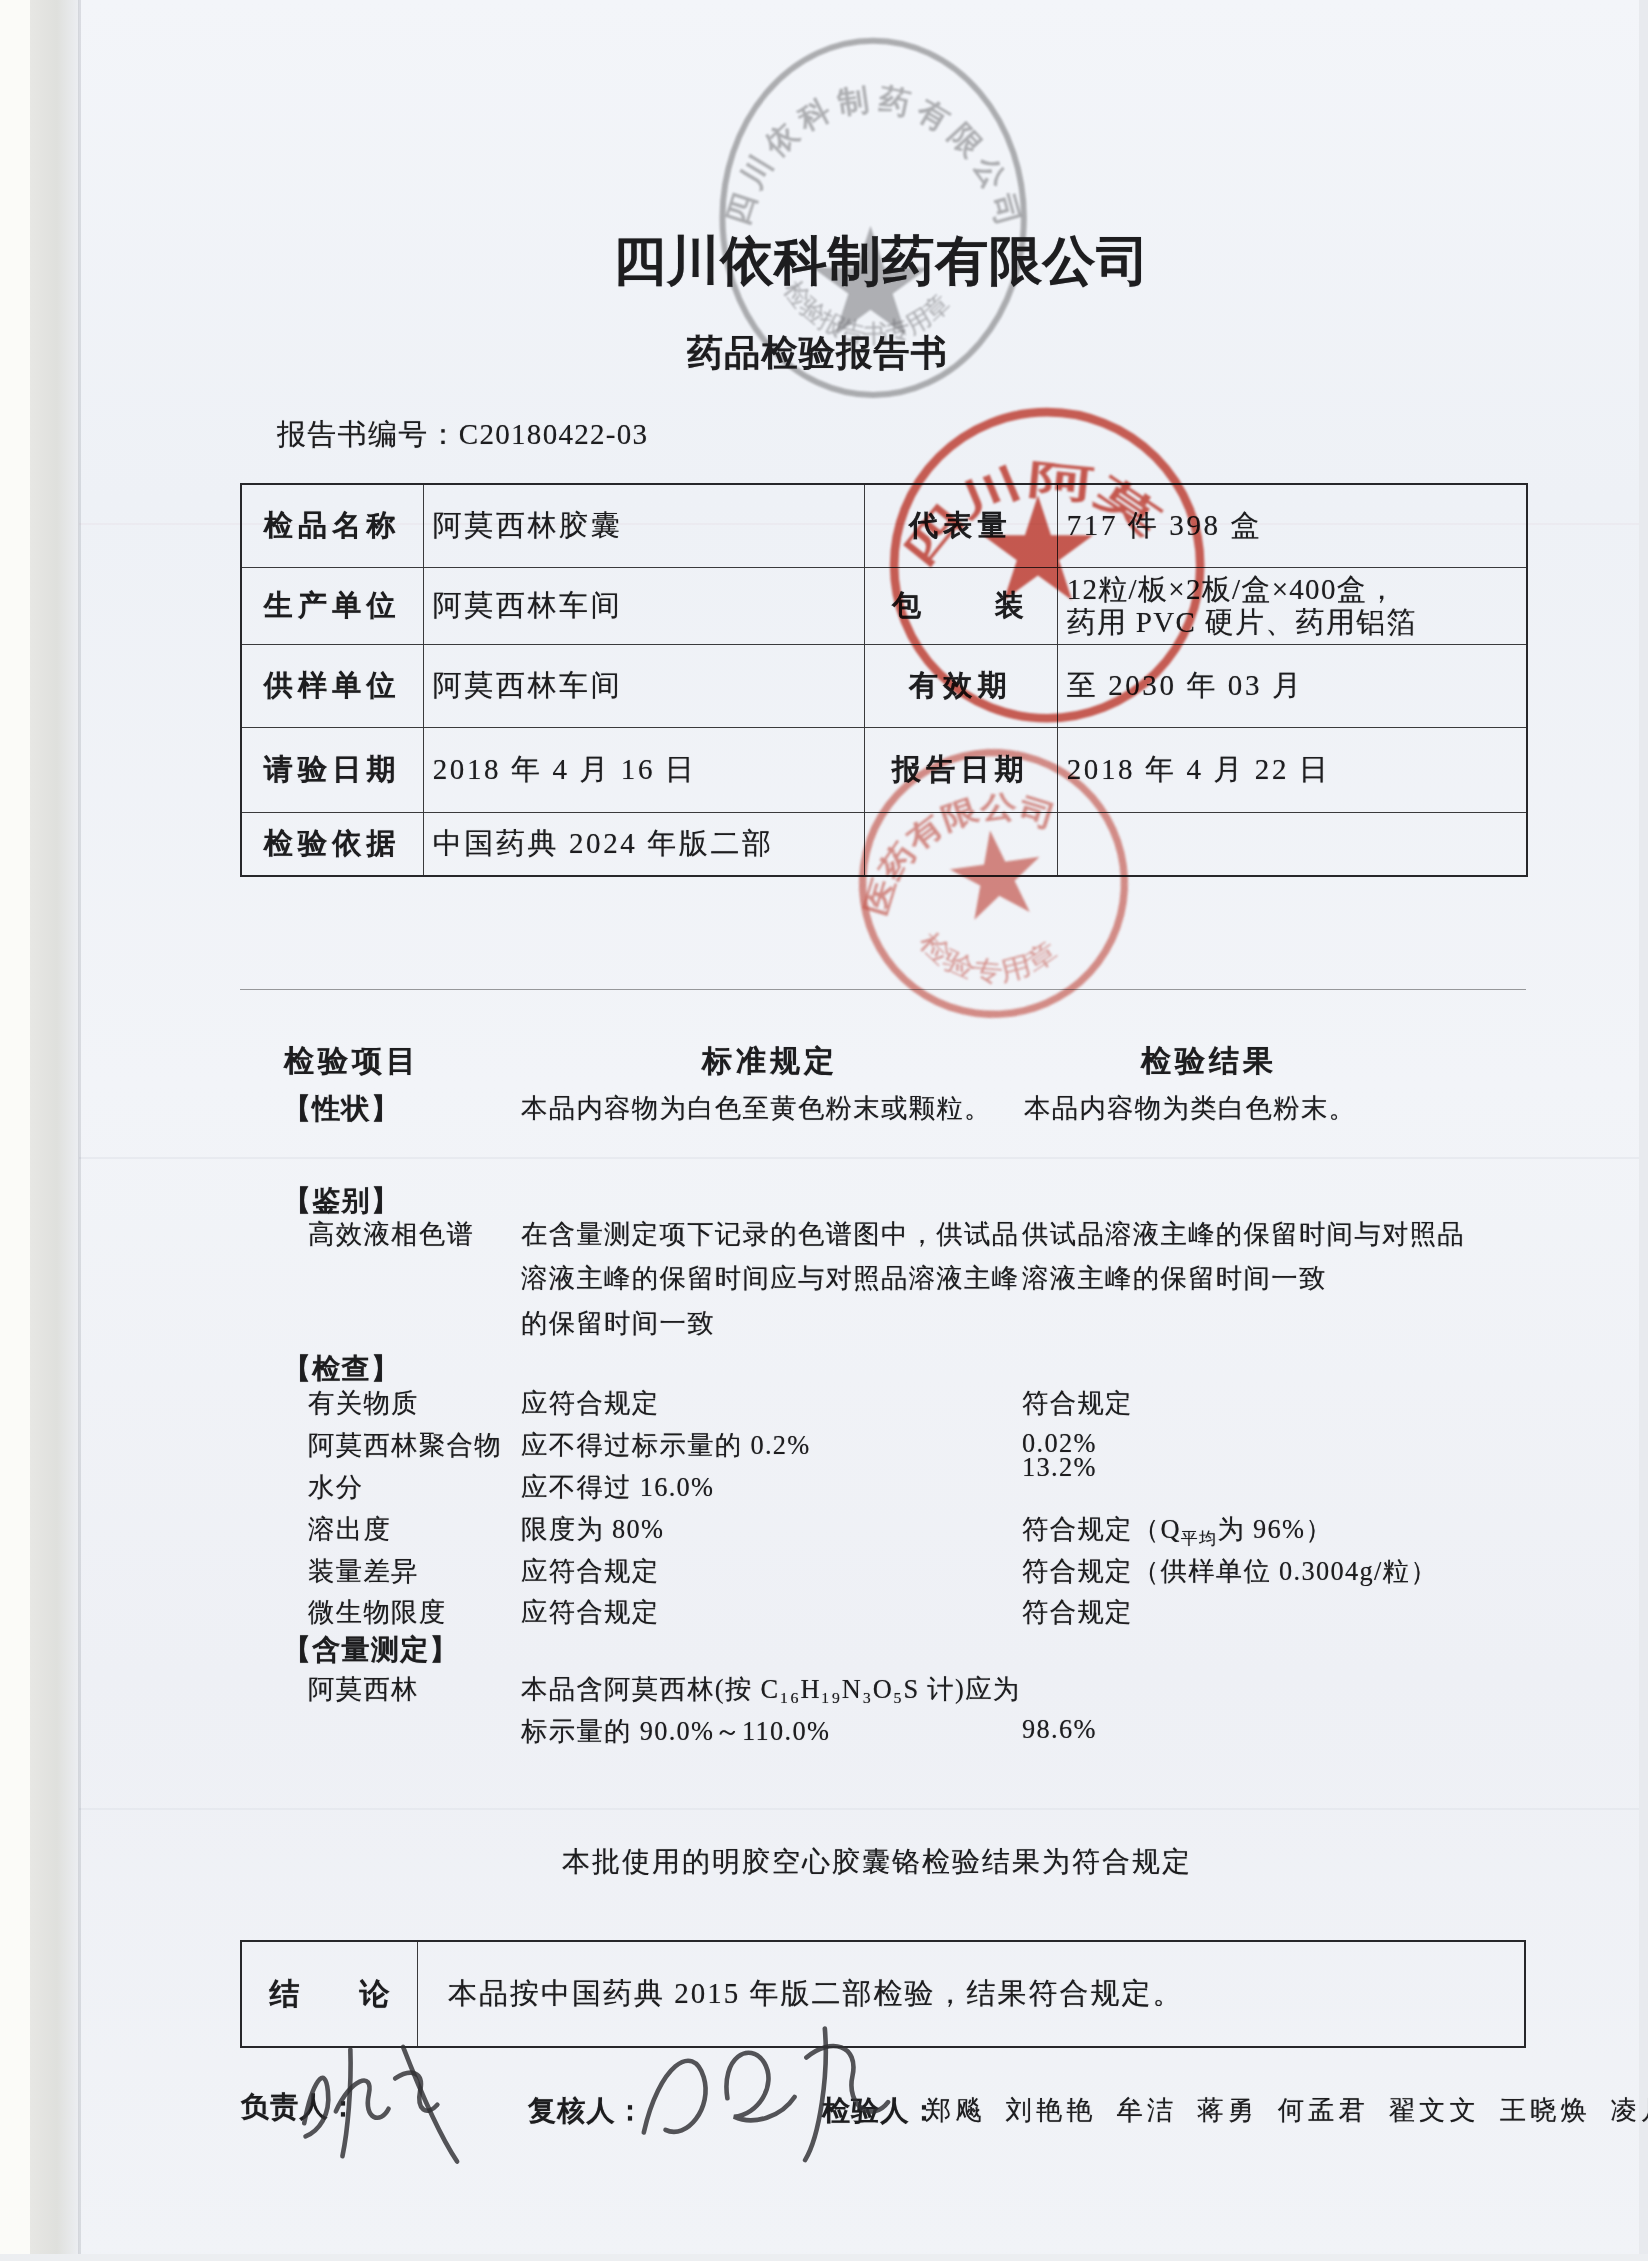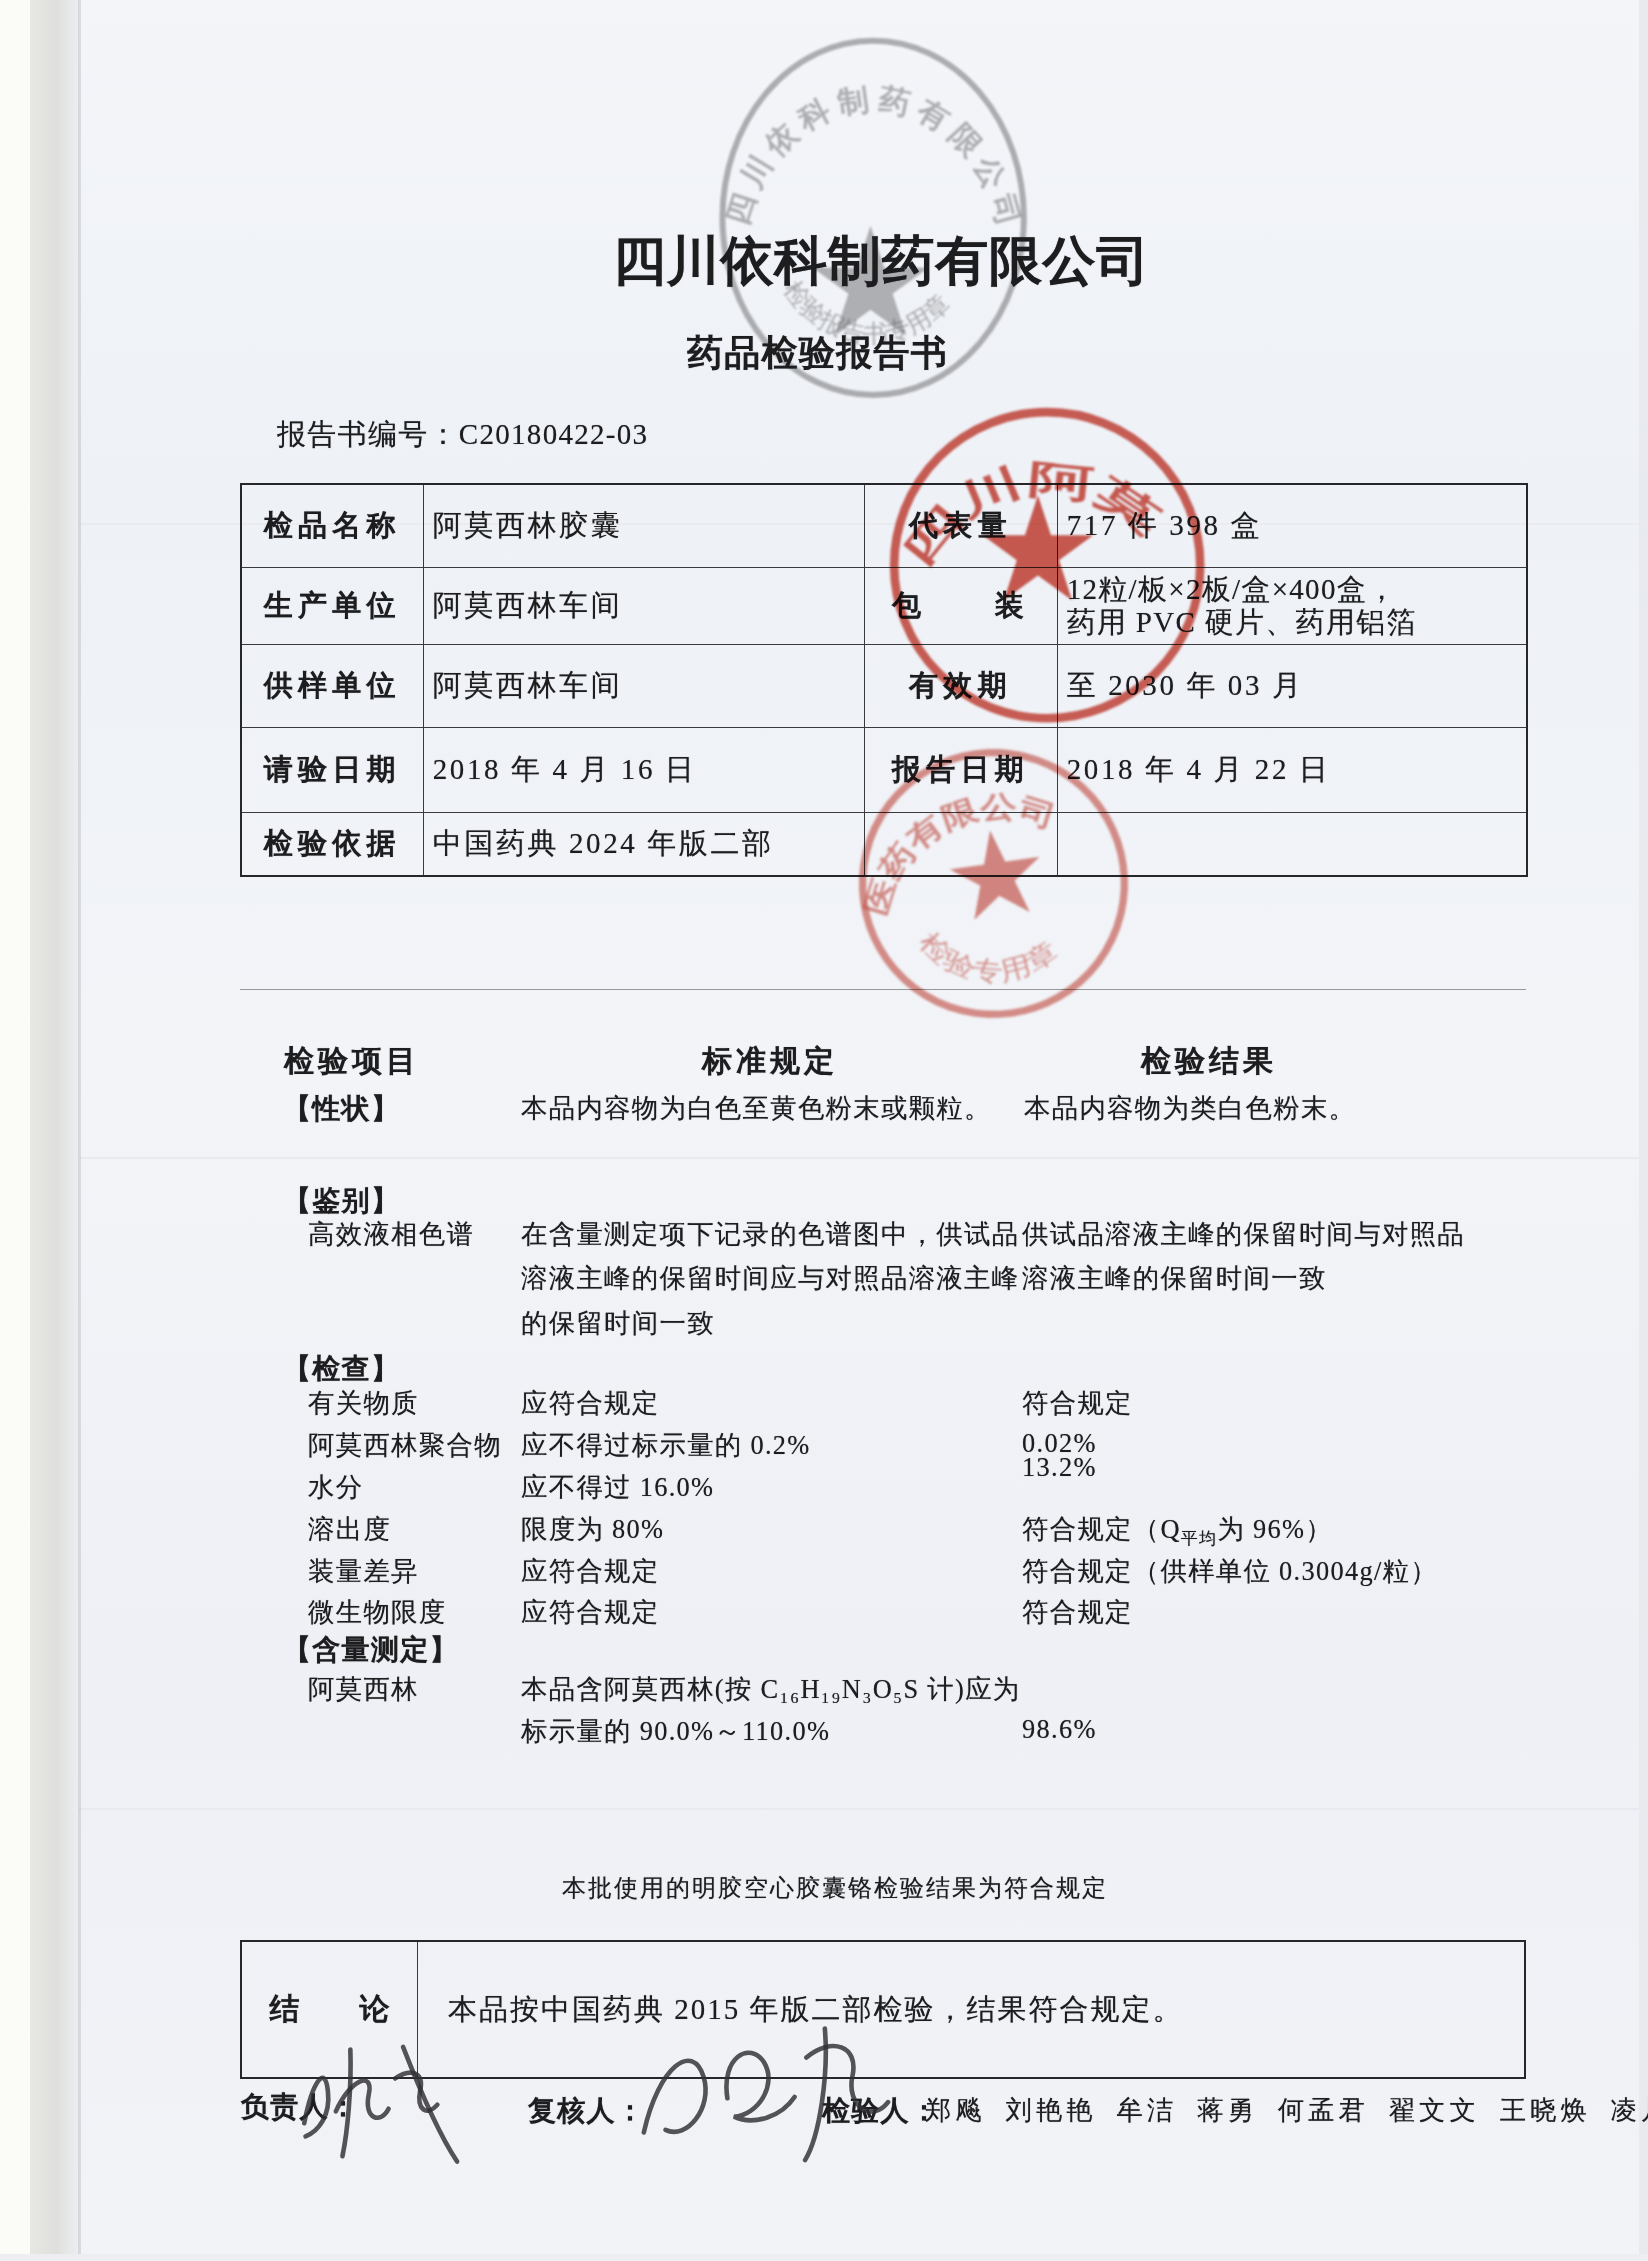--- a/index.html
+++ b/index.html
@@ -42,24 +42,24 @@
   td.lab1,td.lab2{text-align:center;font-weight:bold;letter-spacing:5.3px;}
   td.val1,td.val2{padding-left:9.2px;letter-spacing:2.6px;}
   .pkg-line{line-height:33px;letter-spacing:1.3px;}
   .tbl-artifact{position:absolute;left:240px;top:989px;width:1286px;height:1.3px;background:rgba(40,40,40,0.45);z-index:2;}
 
   .res-head{font-size:30px;font-weight:bold;letter-spacing:4px;z-index:2;}
   .res-sec{font-size:28px;font-weight:bold;letter-spacing:1.3px;z-index:2;}
   .res-line{font-size:26.4px;letter-spacing:1.3px;z-index:2;}
   sub.qsub{font-size:17px;}
 
-  .gelatin{font-size:24px;letter-spacing:2px;z-index:2;margin-top:29px;}
+  .gelatin{font-size:28px;letter-spacing:2px;z-index:2;}
 
   .conclusion{
-    position:absolute;left:240px;top:1940px;width:1286px;height:139px;
+    position:absolute;left:240px;top:1940px;width:1286px;height:108px;
     border:2.6px solid #27272a;box-sizing:border-box;display:flex;z-index:2;
   }
   .conclusion .c-label{
     width:176px;border-right:1.3px solid #3a3a3c;box-sizing:border-box;
     display:flex;align-items:center;justify-content:center;
     font-size:30px;font-weight:bold;
   }
   .conclusion .c-text{
     flex:1;display:flex;align-items:center;padding-left:30px;
     font-size:29px;letter-spacing:2px;

